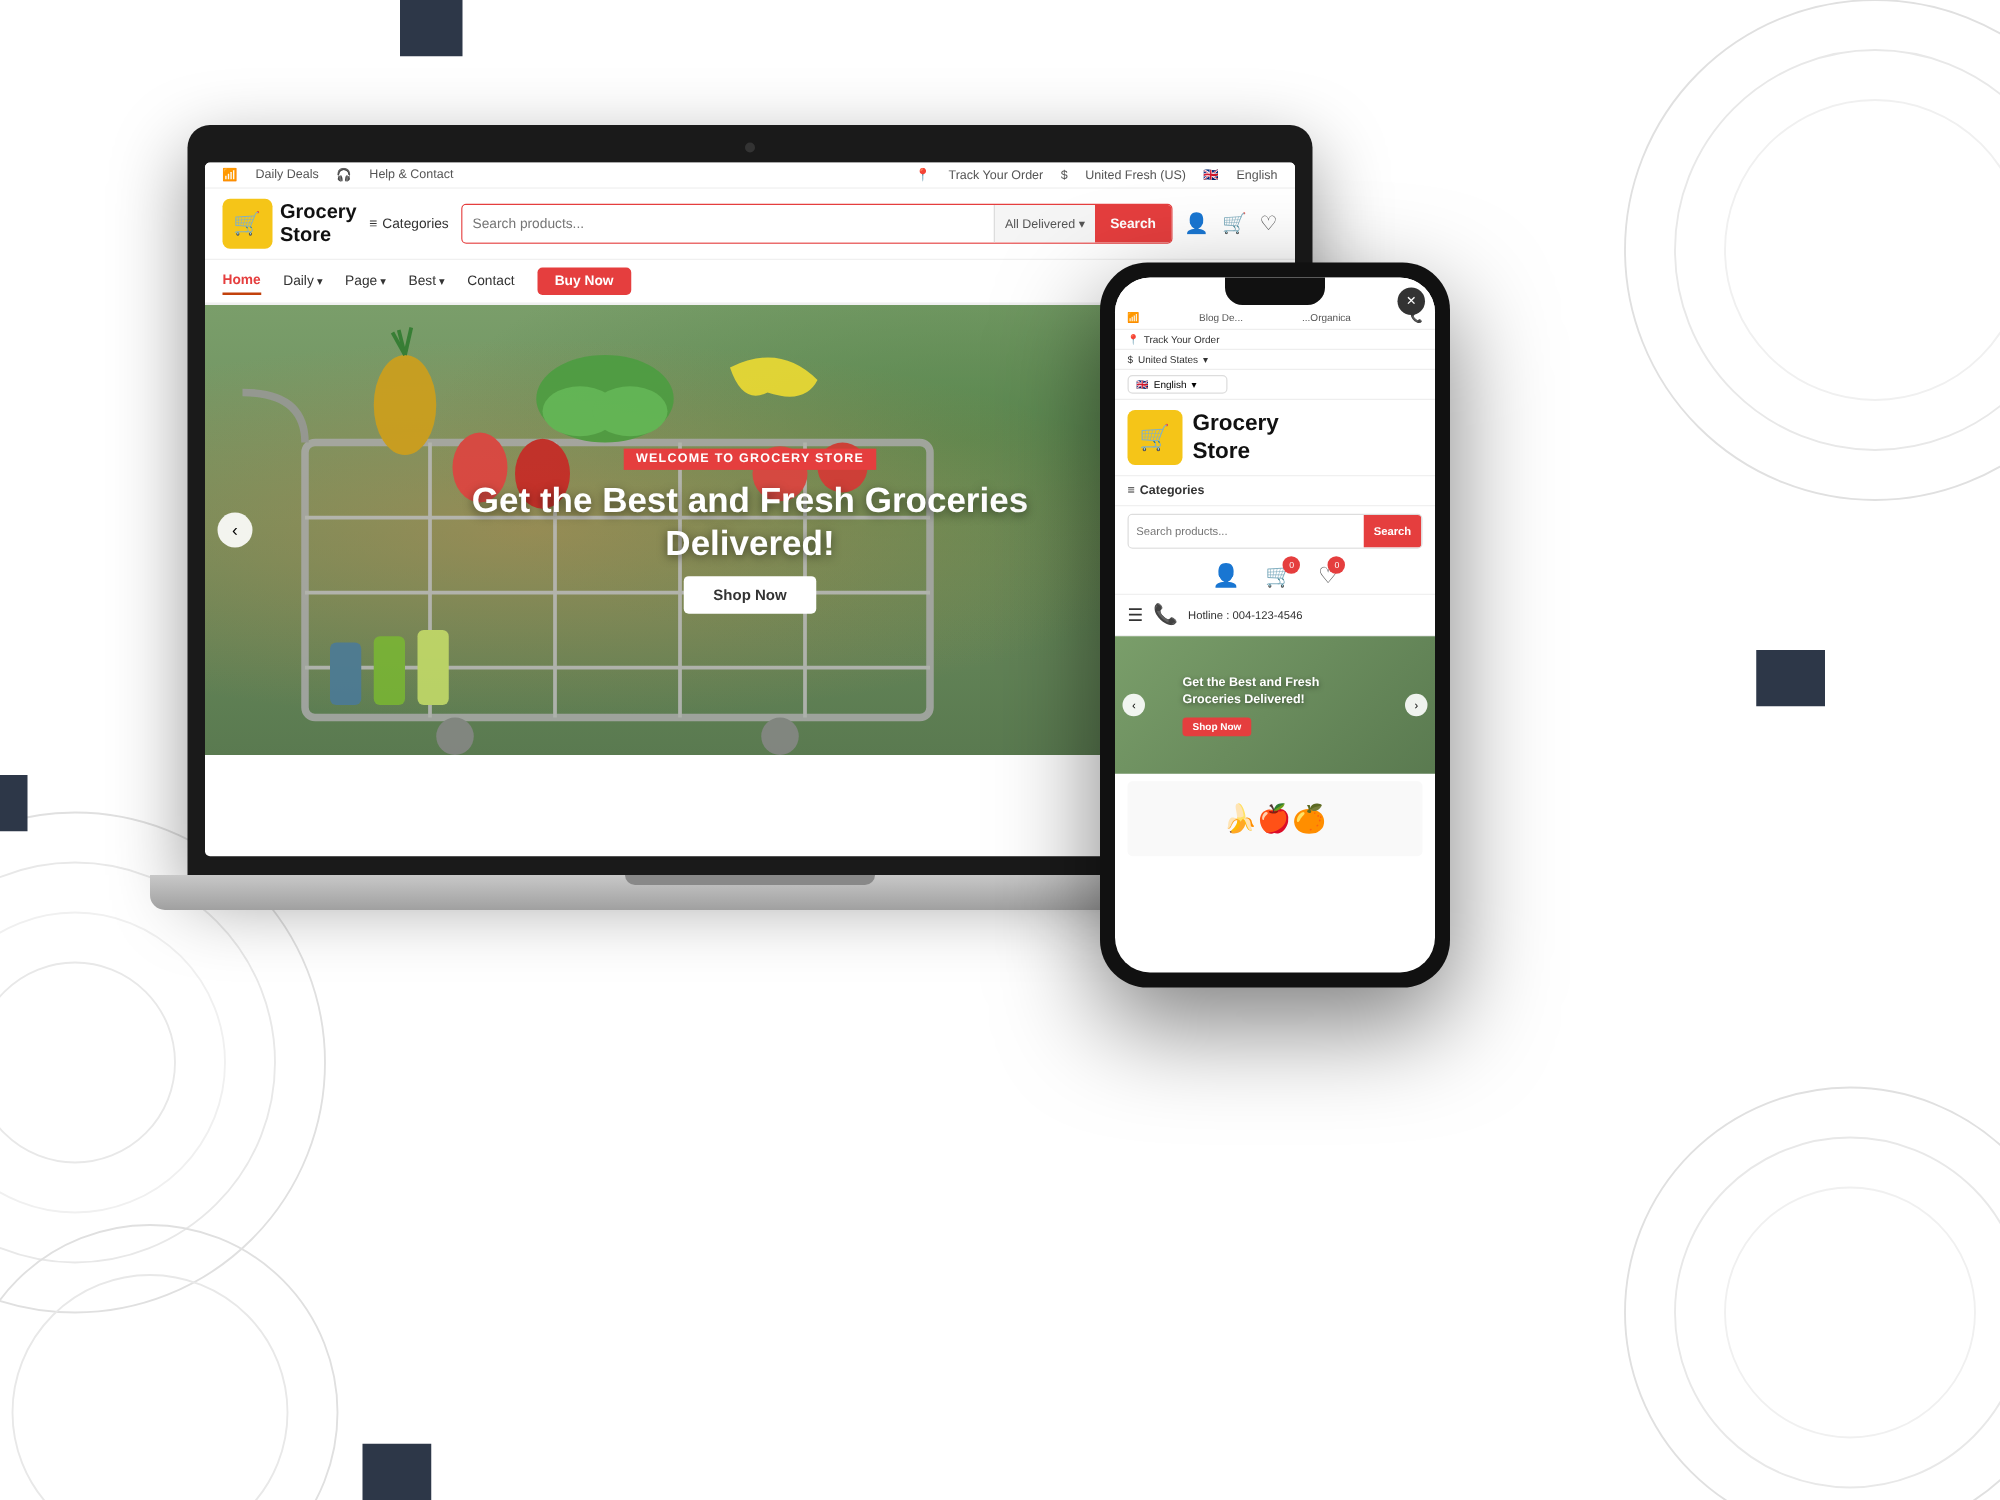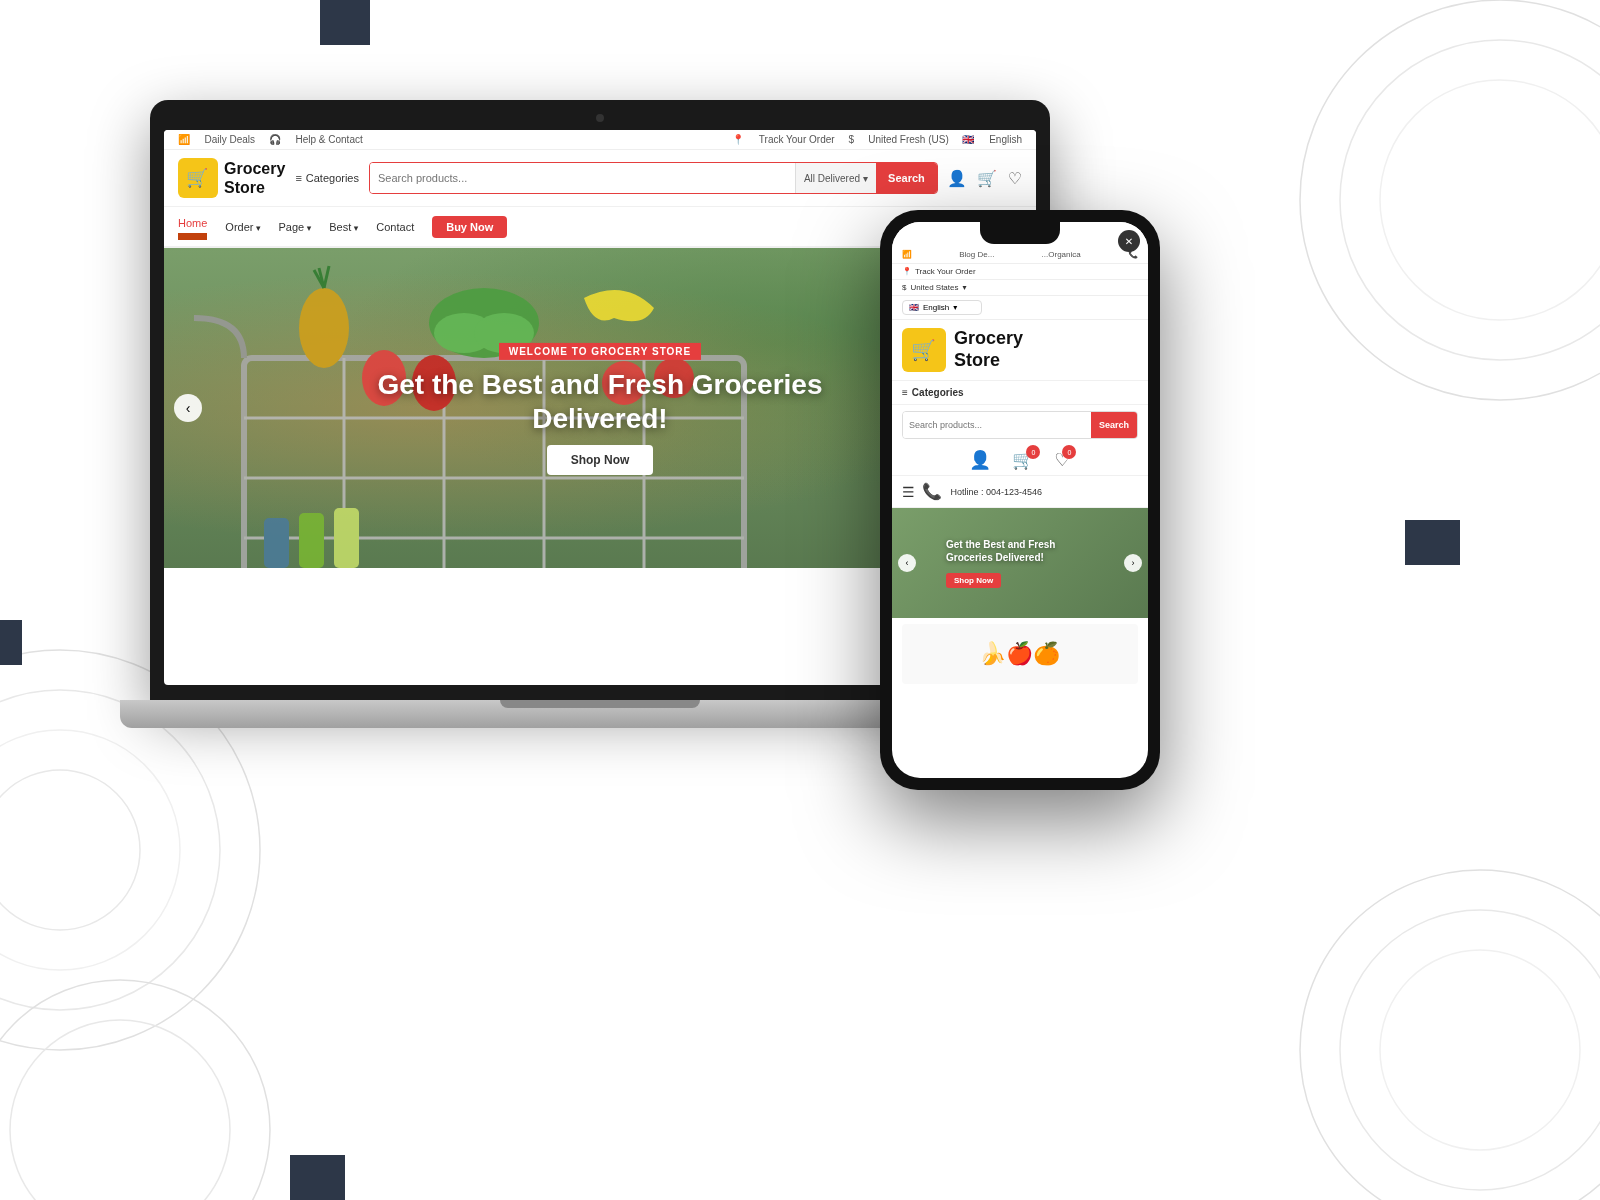--- a/index.html
+++ b/index.html
@@ -162,40 +162,40 @@
       display: flex;
       align-items: center;
       gap: 18px;
     }
     .ls-nav-item {
       font-size: 11px;
       color: #333;
       cursor: pointer;
       padding: 4px 0;
     }
-    .ls-nav-item.active { color: #e53e3e; font-weight: 400; border-bottom: 7px solid #c2410c; }
+    .ls-nav-item.active { color: #e53e3e; font-weight: 700; border-bottom: 2px solid #c2410c; }
     .ls-nav-item.has-arrow::after { content: ' ▾'; font-size: 9px; }
 
     .ls-buy-btn {
       background: #e53e3e;
       color: #fff;
       border: none;
       border-radius: 4px;
       padding: 5px 14px;
       font-size: 11px;
       font-weight: 700;
       cursor: pointer;
     }
 
     .ls-phone { font-size: 10px; color: #555; margin-left: auto; }
 
     
     .ls-hero {
       position: relative;
-      height: 320px;
+      height: 360px;
       overflow: hidden;
       background: #3b82f6;
     }
 
     
     .cart-visual {
       position: absolute;
       left: 0; top: 0; right: 0; bottom: 0;
       background: 
         radial-gradient(ellipse at 30% 50%, rgba(180,140,80,0.6) 0%, transparent 60%),
@@ -601,21 +601,21 @@
 
         <div class="ls-header-icons">
           <span class="ls-icon">👤</span>
           <span class="ls-icon">🛒</span>
           <span class="ls-icon">♡</span>
         </div>
       </div>
 
       <div class="ls-nav">
         <span class="ls-nav-item active">Home</span>
-        <span class="ls-nav-item has-arrow">Order</span>
+        <span class="ls-nav-item has-arrow">Daily</span>
         <span class="ls-nav-item has-arrow">Page</span>
         <span class="ls-nav-item has-arrow">Best</span>
         <span class="ls-nav-item">Contact</span>
         <button class="ls-buy-btn">Buy Now</button>
         <span class="ls-phone">📞 H...</span>
       </div>
 
       <div class="ls-hero">
         <div class="cart-visual">
 

